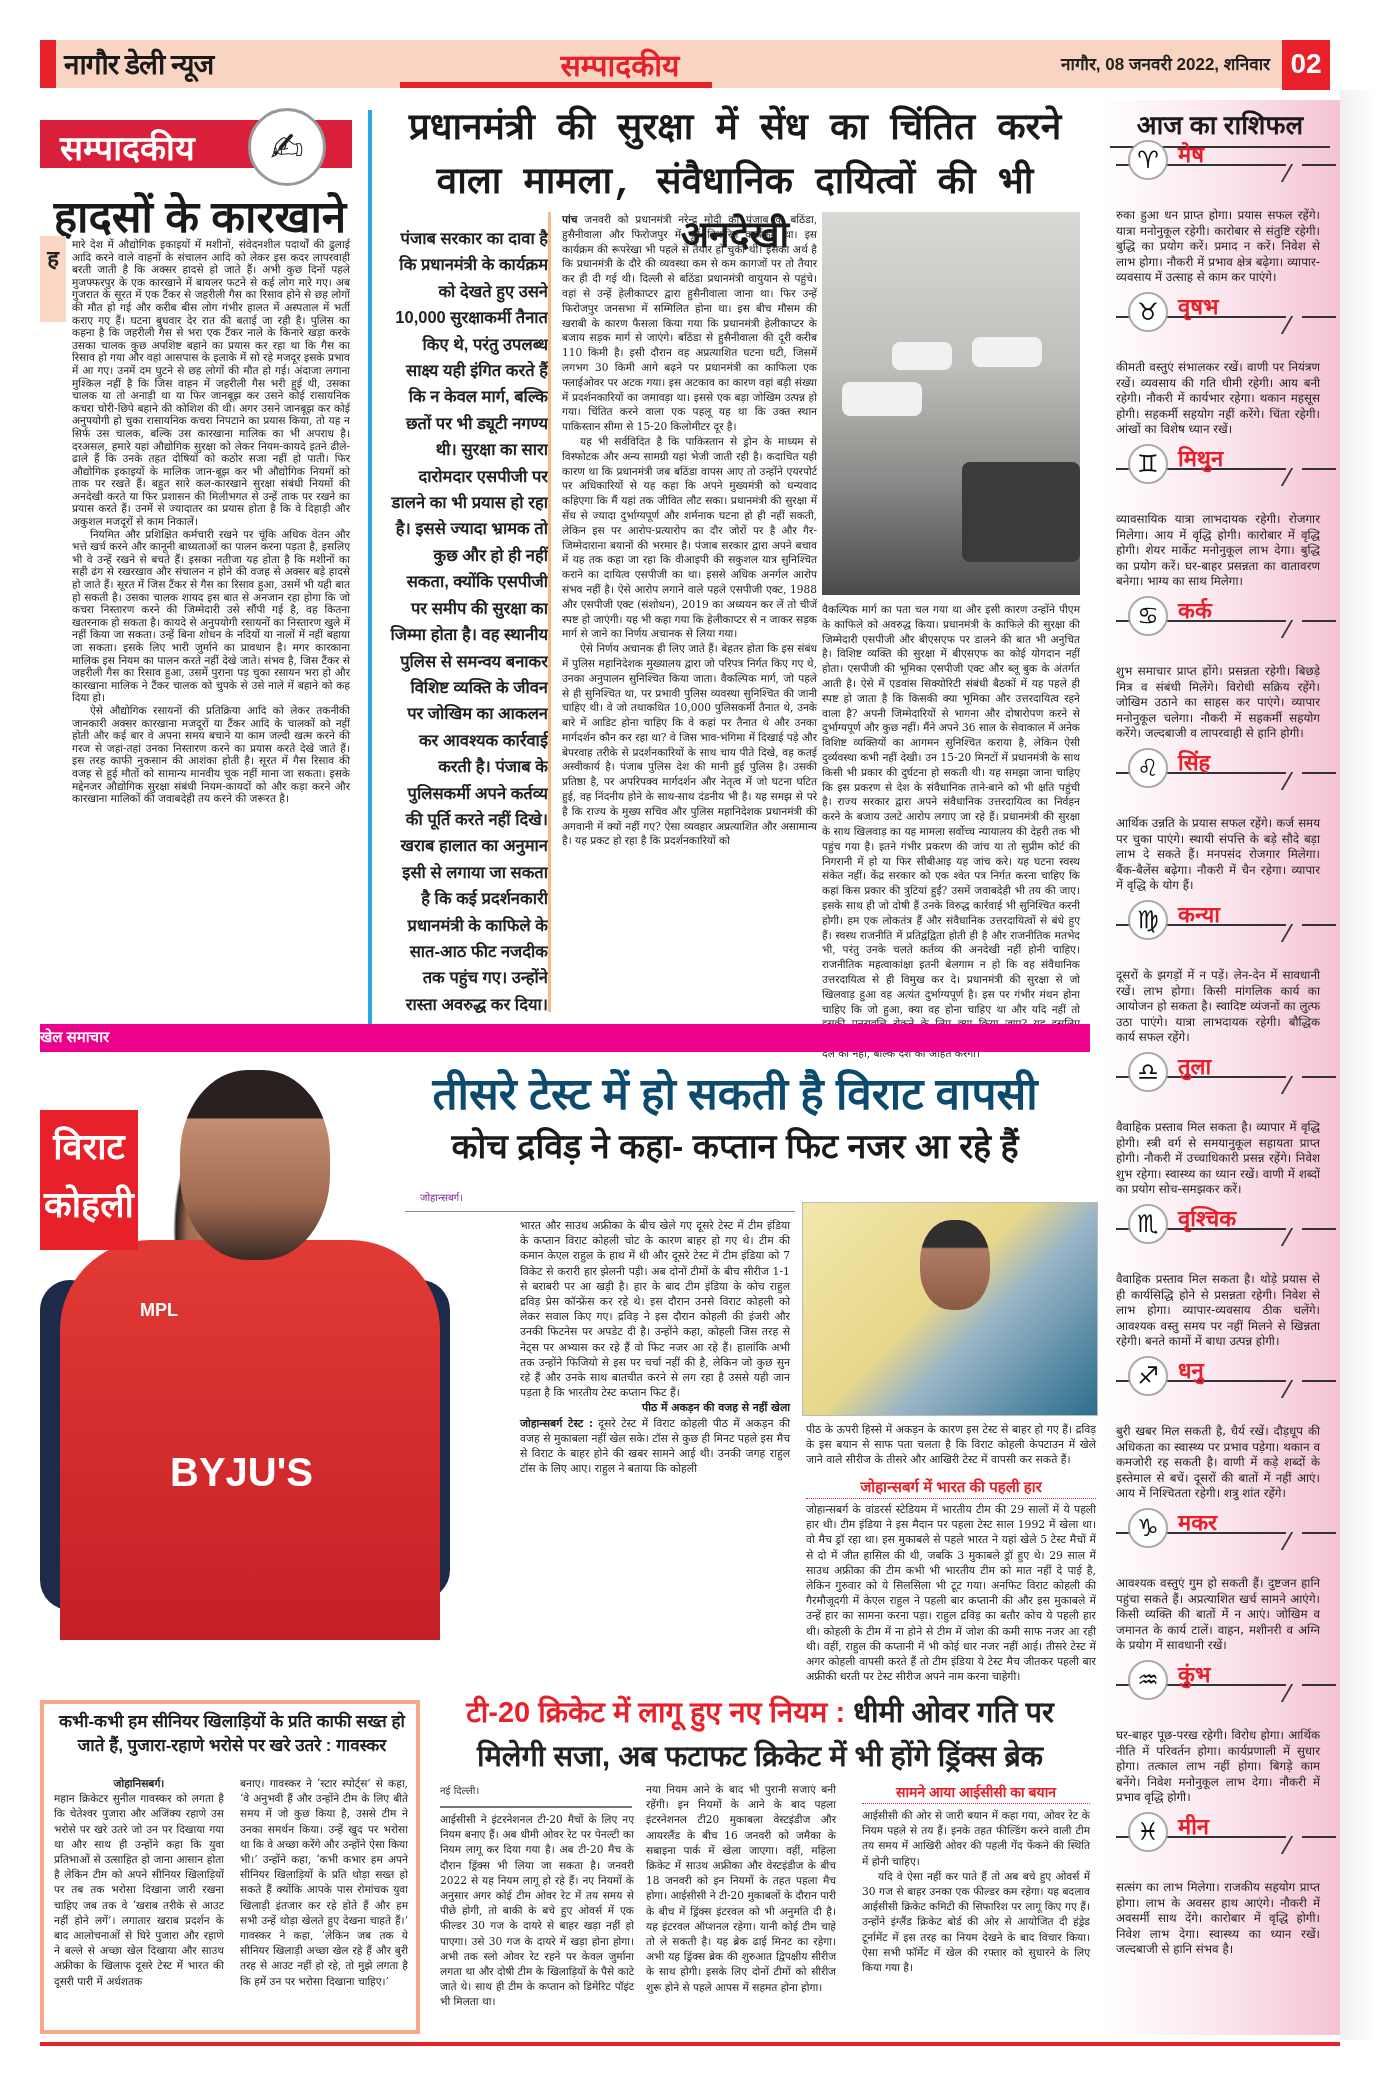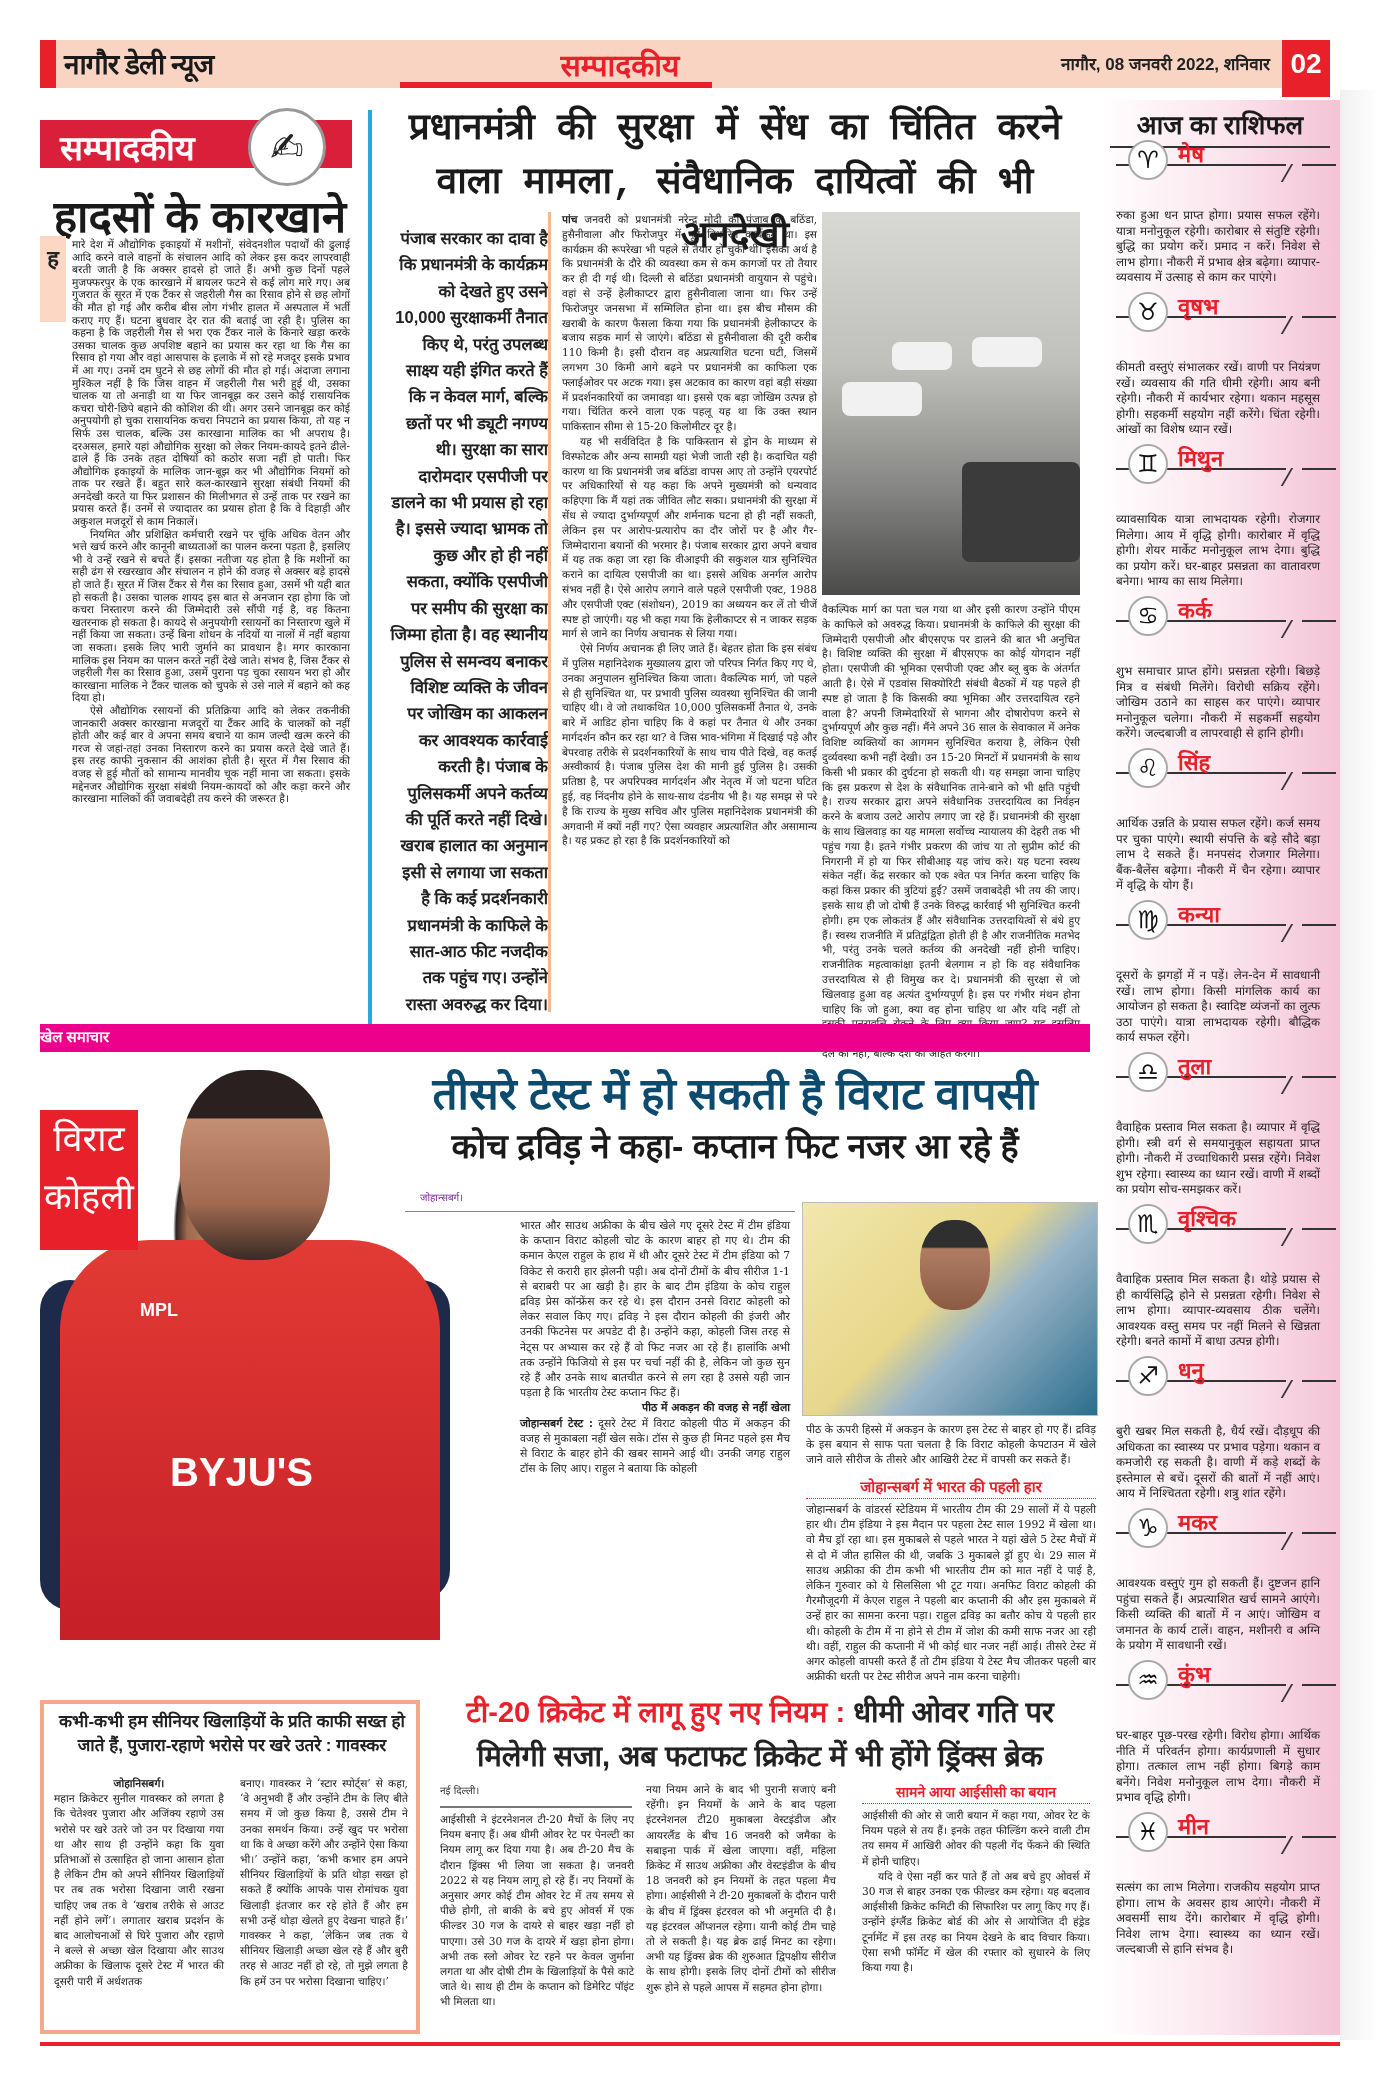--- a/index.html
+++ b/index.html
@@ -4,21 +4,21 @@
 <style>
 *{box-sizing:border-box;margin:0;padding:0}
 body{width:1378px;height:2086px;background:#fff;font-family:"DejaVu Sans",sans-serif;color:#222;position:relative;overflow:hidden}
 .abs{position:absolute}
 .hdr{left:40px;top:40px;width:1290px;height:48px;background:#f9d4c3}
 .hdr-bar{left:40px;top:40px;width:16px;height:48px;background:#e8202a}
 .hdr-paper{left:64px;top:44px;font-size:28px;font-weight:bold;color:#1a1a1a;font-family:"Liberation Sans",sans-serif;letter-spacing:-1px}
 .hdr-sec{left:480px;top:44px;width:280px;text-align:center;font-size:30px;color:#e8202a;font-weight:bold;font-family:"Liberation Sans",sans-serif}
 .hdr-sec-line{left:400px;top:82px;width:312px;height:6px;background:#e8202a}
 .hdr-date{left:950px;top:52px;width:320px;text-align:right;font-size:17px;font-weight:bold;font-family:"Liberation Sans",sans-serif}
-.hdr-page{left:1282px;top:40px;width:48px;height:57px;background:#e8202a;color:#fff;font-size:28px;font-weight:bold;text-align:center;line-height:48px;font-family:"Liberation Sans",sans-serif}
+.hdr-page{left:1282px;top:40px;width:48px;height:50px;background:#e8202a;color:#fff;font-size:28px;font-weight:bold;text-align:center;line-height:48px;font-family:"Liberation Sans",sans-serif}
 .ed-box{left:40px;top:120px;width:312px;height:48px;background:#d91f3a}
 .ed-label{left:60px;top:124px;font-size:34px;font-weight:bold;color:#fff;font-family:"Liberation Sans",sans-serif}
 .ed-icon{left:248px;top:108px;width:78px;height:78px;border-radius:50%;background:#fff;border:3px solid #999;display:flex;align-items:center;justify-content:center;font-size:40px}
 .ed-title{left:40px;top:185px;width:320px;text-align:center;font-size:44px;font-weight:bold;color:#1a1a1a;font-family:"Liberation Sans",sans-serif}
 .dropcap{left:40px;top:236px;width:26px;height:86px;background:#fbd7c4;font-weight:bold;font-size:22px;text-align:center;padding-top:6px}
 .ed-body{left:72px;top:238px;width:278px;font-size:10.6px;line-height:12.6px;text-align:justify;font-family:"DejaVu Serif",serif}
 .ed-body p{text-indent:18px}
 .ed-body p:first-child{text-indent:0}
 .vline-blue{left:368px;top:110px;width:4px;height:920px;background:#29a8e0}
 .main-title{left:385px;top:102px;width:700px;text-align:center;font-size:37px;line-height:54px;font-weight:bold;color:#1a1a1a;font-family:Liberation Mono, monospace}
@@ -41,21 +41,21 @@
 .sign-text{font-size:11.8px;line-height:15.5px;text-align:justify;margin-top:24px;font-family:"DejaVu Sans",sans-serif}
 .sports-bar{left:40px;top:1024px;width:1050px;height:28px;background:#ec008c}
 .sports-label{left:40px;top:1026px;width:1050px;text-align:left;font-size:15px;font-weight:bold;color:#fff;font-family:"Liberation Sans",sans-serif}
 .kohli-photo{left:40px;top:1060px;width:395px;height:570px;background:radial-gradient(ellipse at 50% 30%,#c99477 0%,#a06a4f 18%,#2c2323 22%,#fff 23%)}
 .kohli-face{left:180px;top:1070px;width:150px;height:190px;border-radius:45%;background:linear-gradient(180deg,#2a2020 0%,#2a2020 25%,#c48e72 26%,#a26a51 70%,#3a2a25 100%)}
 .kohli-shirt{left:60px;top:1240px;width:380px;height:400px;background:linear-gradient(180deg,#e23a34 0%,#c61f28 100%);border-radius:90px 90px 0 0}
 .kohli-arm-l{left:40px;top:1280px;width:60px;height:330px;background:#1e2a4a;border-radius:30px}
 .kohli-arm-r{left:380px;top:1280px;width:70px;height:320px;background:#1e2a4a;border-radius:30px}
 .kohli-mpl{left:140px;top:1300px;color:#fff;font-weight:bold;font-size:18px;font-family:"Liberation Sans",sans-serif}
 .kohli-byjus{left:170px;top:1450px;color:#fff;font-weight:bold;font-size:40px;font-family:"Liberation Sans",sans-serif}
-.virat-box{left:40px;top:1110px;width:98px;height:140px;background:#e8202a;color:#fff;font-size:36px;font-weight:normal;text-align:center;line-height:58px;padding-top:0;font-family:"Liberation Sans",sans-serif}
+.virat-box{left:40px;top:1110px;width:98px;height:140px;background:#e8202a;color:#fff;font-size:36px;font-weight:bold;text-align:center;line-height:58px;padding-top:8px;font-family:"Liberation Sans",sans-serif}
 .sp-title{left:385px;top:1062px;width:700px;text-align:center;font-size:44px;font-weight:bold;color:#0c4a6e;font-family:"Liberation Sans",sans-serif}
 .sp-sub{left:385px;top:1122px;width:700px;text-align:center;font-size:34px;font-weight:bold;color:#1a1a1a;font-family:"Liberation Sans",sans-serif}
 .dateline{left:420px;top:1190px;font-size:10px;color:#7b2a9a}
 .sp-rule{left:405px;top:1211px;width:390px;height:1px;background:#888}
 .sp-body{left:380px;top:1218px;width:410px;font-size:10.8px;line-height:15.2px;text-align:justify;font-family:"DejaVu Serif",serif}
 .dravid-photo{left:802px;top:1202px;width:296px;height:214px;background:linear-gradient(135deg,#f2e7ad 0%,#e7d78a 45%,#9ab5c8 60%,#2b6e8c 100%);border:1px solid #bbb}
 .dravid-head{left:920px;top:1220px;width:70px;height:90px;border-radius:45%;background:linear-gradient(180deg,#2f2f2f 0%,#2f2f2f 30%,#b07d63 32%,#8b5a44 100%)}
 .dravid-cap{left:806px;top:1422px;width:290px;font-size:10.8px;line-height:15px;text-align:justify;font-family:"DejaVu Serif",serif}
 .sub-red{left:806px;top:1476px;width:290px;text-align:center;font-size:15px;font-weight:bold;color:#e8202a;font-family:"Liberation Sans",sans-serif;border-bottom:1px dotted #e8202a;padding-bottom:2px}
 .jb-body{left:806px;top:1502px;width:290px;font-size:10.8px;line-height:15.2px;text-align:justify;font-family:"DejaVu Serif",serif}

